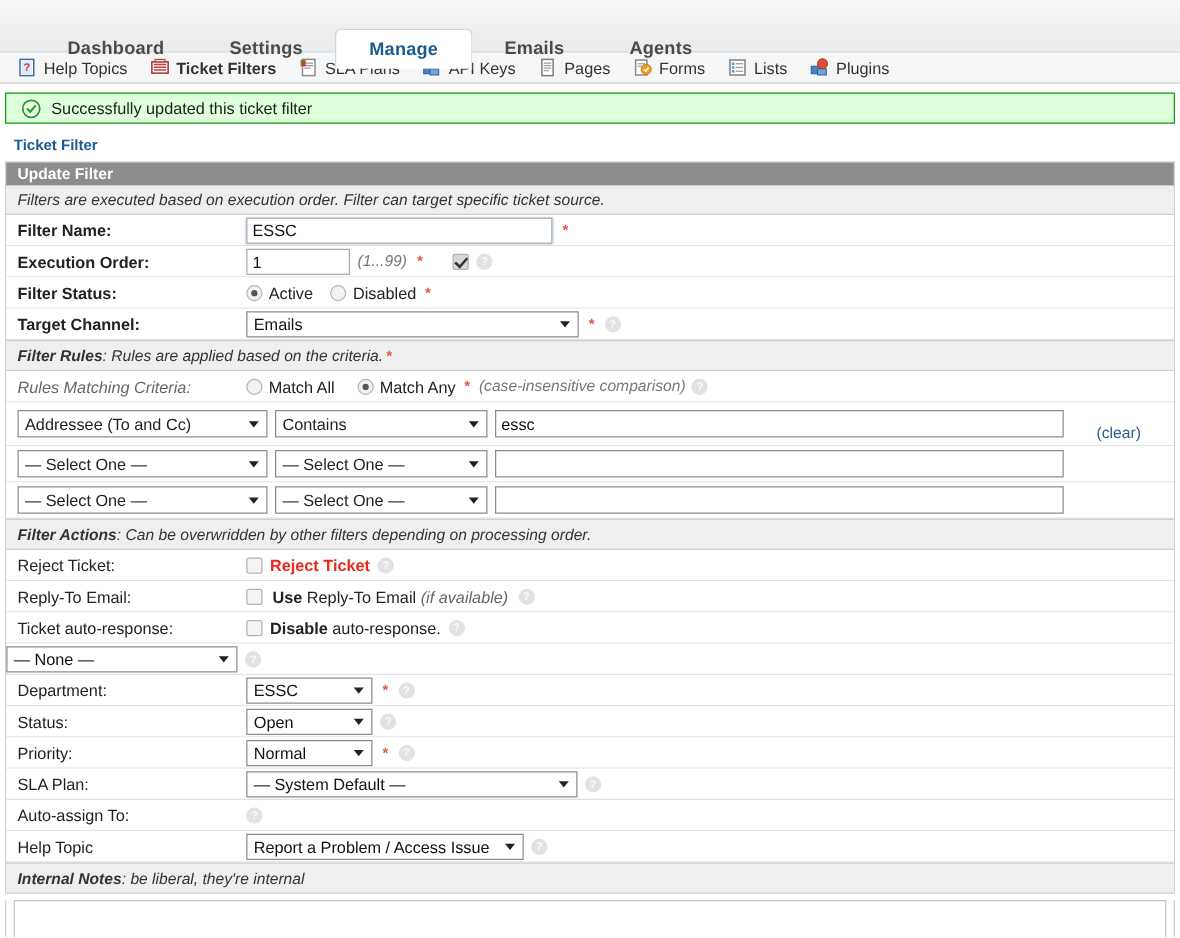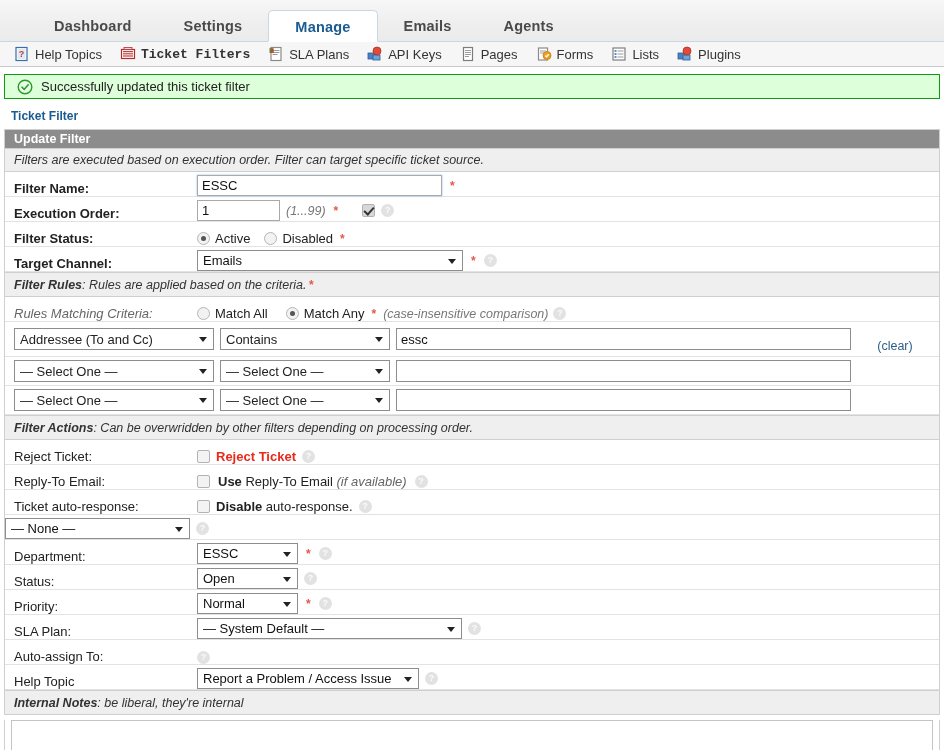--- a/index.html
+++ b/index.html
@@ -26,21 +26,21 @@
   .tab {
     height: 32px;
     line-height: 32px;
     padding: 0 26px;
     font-size: 14.5px;
     font-weight: bold;
     color: #4a4a4a;
     letter-spacing: .2px;
     cursor: pointer;
     position: relative;
-    top: 1px;
+    top: 14px;
   }
   .tab.active {
     background: #ffffff;
     color: #1b5b8f;
     border: 1px solid #c7d8e5;
     border-bottom: 1px solid #ffffff;
     border-radius: 5px 5px 0 0;
   }
 
   
@@ -55,21 +55,21 @@
   }
   .subitem {
     display: flex;
     align-items: center;
     gap: 5px;
     font-size: 13px;
     color: #333;
     cursor: pointer;
     white-space: nowrap;
   }
-  .subitem.active > .silabel { font-weight: bold; font-family: Liberation Mono, monospace; }
+  .subitem.active > .silabel { font-weight: bold; }
   .ico { width: 16px; height: 16px; display: block; flex: 0 0 16px; }
 
   
   .banner-wrap { padding: 7px 0 0 0; background: #fff; }
   .banner {
     margin: 0 4px;
     background: #ddffd9;
     border: 1px solid #119911;
     height: 25px;
     display: flex;
@@ -90,21 +90,21 @@
 
   
   .form {
     margin: 0 4px;
     border: 1px solid #cfcfcf;
     border-bottom: none;
     width: 936px;
   }
   .row {
     display: flex;
-    align-items: flex-end;
+    align-items: center;
     border-bottom: 1px solid #e3e3e3;
     min-height: 25px;
     background: #ffffff;
   }
   .sect-head {
     background: #8c8c8c;
     color: #ffffff;
     font-weight: bold;
     font-size: 12.5px;
     height: 19px;

